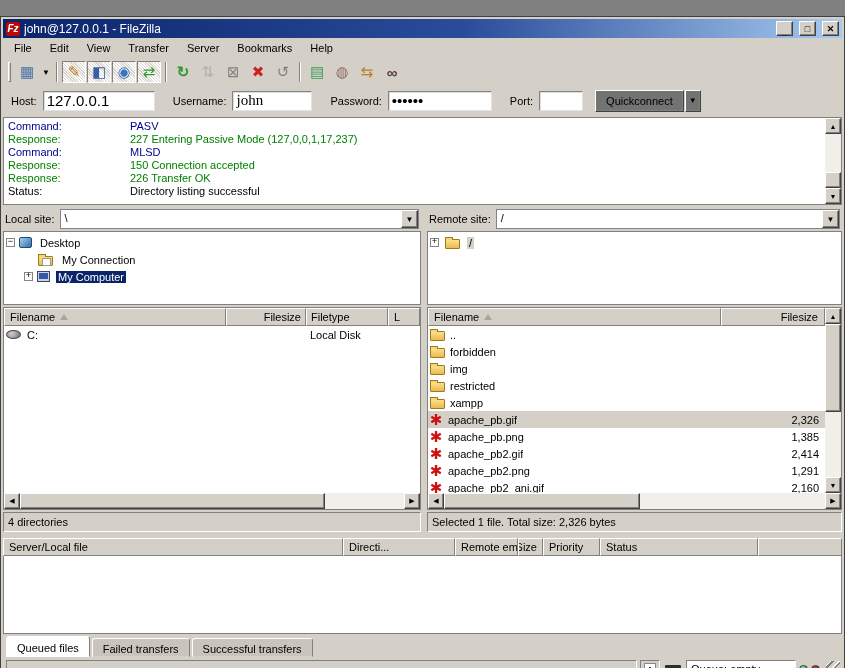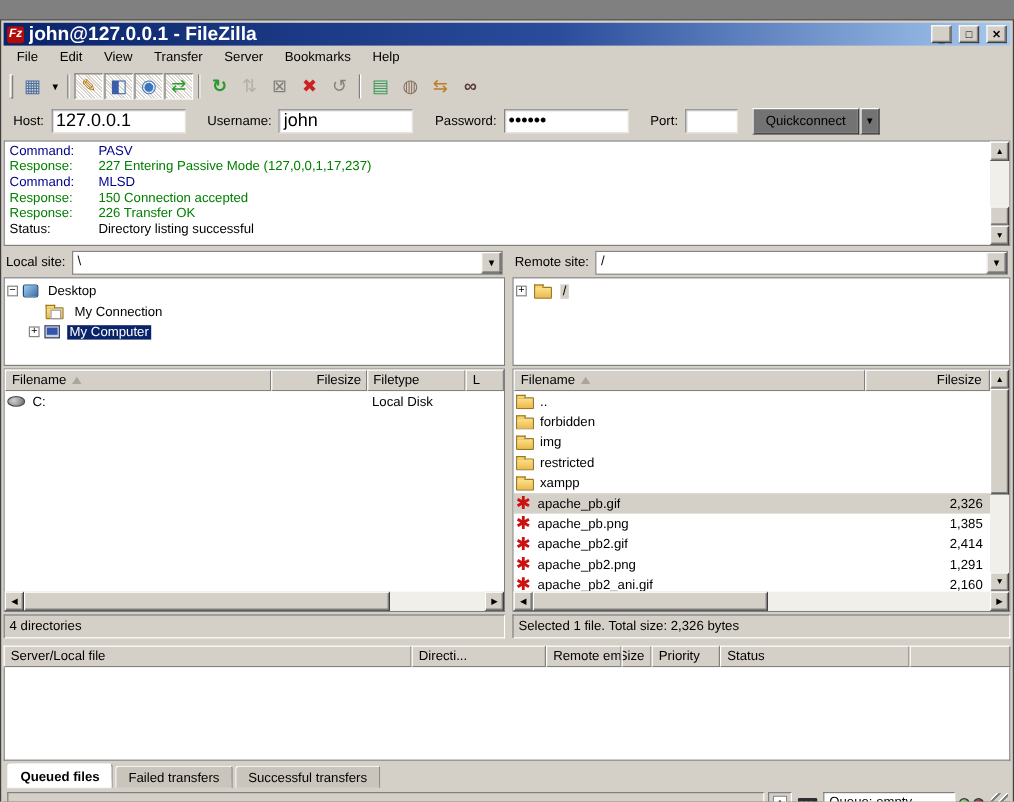--- a/index.html
+++ b/index.html
@@ -8,21 +8,21 @@
 
   .window{ width:845px; height:668px; background:#D4D0C8;
     border:3px solid #D4D0C8; outline:1px solid #404040; outline-offset:-1px;
     display:flex; flex-direction:column;margin-top:16px; }
 
   
   .titlebar{ height:19px; background:linear-gradient(90deg,#0A246A 0%,#2A4C9B 55%,#A6CAF0 100%);
     display:flex; align-items:center; padding:0 3px; gap:4px; flex:0 0 auto;}
   .appicon{ width:14px;height:14px;background:#B40A0A;color:#fff;font-weight:bold;font-style:italic;
     font-size:10px;display:flex;align-items:center;justify-content:center;border-radius:2px;}
-  .title{ color:#fff; font-weight:bold; font-size:16px; flex:1; white-space:nowrap; overflow:hidden;}
+  .title{ color:#fff; font-weight:normal; font-size:12px; flex:1; white-space:nowrap; overflow:hidden;}
   .winbtn{ width:17px;height:15px;background:#D4D0C8;border:1px solid;border-color:#fff #404040 #404040 #fff;
     box-shadow:inset -1px -1px 0 #808080; font-size:9px; font-weight:bold; display:flex;align-items:center;justify-content:center; margin-left:2px;}
   .winbtn.min span{ transform:translateY(3px);}
 
   
   .menubar{ height:21px; display:flex; align-items:center; padding-left:2px; flex:0 0 auto; border-bottom:1px solid #D4D0C8;}
   .menuitem{ padding:3px 9px; }
 
   
   .toolbar{ height:26px; display:flex; align-items:center; gap:1px; padding-left:2px; flex:0 0 auto;}
@@ -39,21 +39,21 @@
   .quickbar label{ white-space:nowrap;}
   .field{ height:20px; background:#fff; border:1px solid #848484; border-right-color:#E6E3DC; border-bottom-color:#E6E3DC;
     box-shadow:inset 1px 1px 0 #9a9a9a55; font-family:"Liberation Sans",sans-serif; font-size:15px; padding:2px 3px; outline:none;}
   .btn{ background:#737373; border:1px solid; border-color:#fff #404040 #404040 #fff; box-shadow:inset -1px -1px 0 #808080;
     height:22px; padding:0 10px; font-family:"Liberation Sans",sans-serif; font-size:11px;}
   .btn.drop{ width:16px; padding:0; font-size:8px;}
 
   
   .logwrap{ height:88px; margin:1px 0; background:#fff; border:1px solid #808080; display:flex; flex:0 0 auto;}
   .log{ flex:1; padding:2px 4px; overflow:hidden;}
-  .logline{ display:flex; height:13px; line-height:13px; white-space:nowrap;}
+  .logline{ display:flex; height:13px; line-height:13px; white-space:nowrap;gap:48px;}
   .logline .lbl{ width:74px; flex:0 0 auto;}
   .logline.command{ color:#00008B;}
   .logline.response{ color:#008000;}
   .logline.status{ color:#000;}
 
   
   .vscroll{ width:16px; background:#F1EFEA; display:flex; flex-direction:column; flex:0 0 auto;}
   .hscroll{ height:16px; background:#F1EFEA; display:flex; flex:0 0 auto;}
   .sbtn{ width:16px;height:16px; background:#D4D0C8; border:1px solid; border-color:#fff #404040 #404040 #fff;
     box-shadow:inset -1px -1px 0 #808080; font-size:7px; display:flex;align-items:center;justify-content:center; flex:0 0 auto;}
@@ -115,21 +115,21 @@
 
   
   .queuehdr{ height:18px; display:flex; margin-top:6px; flex:0 0 auto;}
   .queuebody{ flex:1; background:#fff; border:1px solid #808080; border-top:none; margin-bottom:1px;}
   .qc1{width:340px;} .qc2{width:112px;} .qc3{width:63px;} .qc4{width:25px; justify-content:flex-end;} .qc5{width:57px;} .qc6{width:158px;} .qc7{flex:1;}
 
   
   .tabsrow{ height:22px; display:flex; align-items:flex-end; padding-left:3px; gap:2px; flex:0 0 auto;}
   .tab{ height:19px; padding:2px 10px 0; background:#C9C5BD; border:1px solid; border-color:#fff #808080 #D4D0C8 #fff;
     border-radius:3px 3px 0 0; display:flex; align-items:center;}
-  .tab.active{ background:#fff; font-weight:bold; height:21px; border-bottom-color:#fff;}
+  .tab.active{ background:#fff; font-weight:normal; height:21px; border-bottom-color:#fff;}
 
   
   .statusbar{ height:24px; display:flex; align-items:center; gap:3px; padding:2px 2px 2px 3px; flex:0 0 auto;}
   .sb-sunken{ border:1px solid; border-color:#808080 #fff #fff #808080; height:18px; display:flex; align-items:center;}
   .sb-main{ flex:1;}
   .sb-iconbox{ width:20px; justify-content:center;}
   .ico-ascii{ width:12px;height:13px;background:#fff;border:1px solid #888; font-size:9px; font-weight:bold; text-align:center; line-height:12px;}
   .ico-speed{ width:16px;height:9px;background:#2e2e2e;border-radius:1px; position:relative;}
   .ico-speed::before{ content:""; position:absolute; top:3px; left:2px; width:2px; height:2px; background:#fff;
     box-shadow:4px 0 0 #fff, 8px 0 0 #fff;}
@@ -184,21 +184,21 @@
     <span class="tbtn" style="color:#3a9a5c">▤</span>
     <span class="tbtn" style="color:#8a6f5f">◍</span>
     <span class="tbtn" style="color:#c07a28">⇆</span>
     <span class="tbtn" style="color:#5a3a3a;font-weight:bold">∞</span>
   </div>
 
   <div class="quickbar">
     <label>Host:</label>
     <input class="field" style="width: 112px;" value="127.0.0.1">
     <label style="margin-left:12px">Username:</label>
-    <input class="field" style="width: 112px;" value="john">
+    <input class="field" style="width: 80px; font-family: Liberation Serif, serif;" value="john">
     <label style="margin-left:12px">Password:</label>
     <input class="field" style="width: 104px;" value="••••••">
     <label style="margin-left:12px">Port:</label>
     <input class="field" style="width: 44px;" value="">
     <button class="btn" style="margin-left:6px">Quickconnect</button>
     <button class="btn drop" style="margin-left:-5px">▼</button>
   </div>
 
   <div class="logwrap">
     <div class="log">

